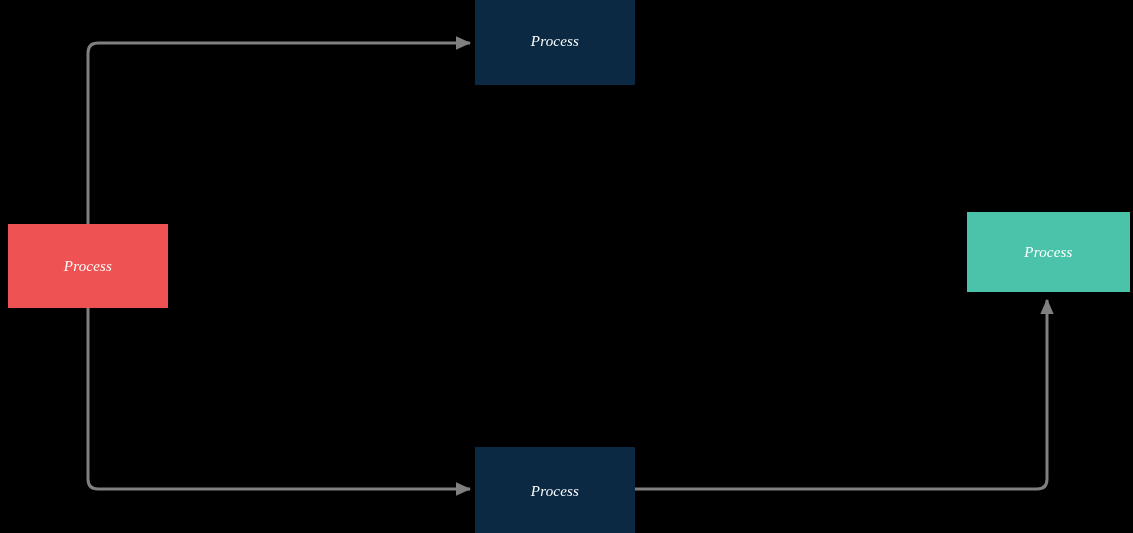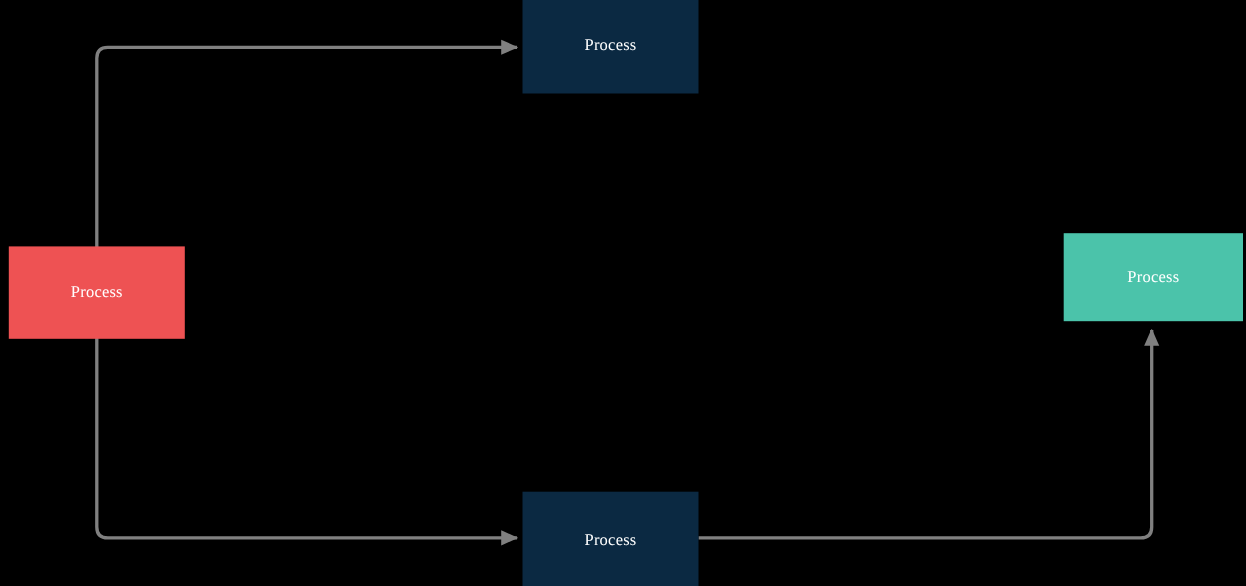--- a/index.html
+++ b/index.html
@@ -36,20 +36,21 @@
     font-size: 15px;
     font-weight: normal;
     letter-spacing: 0.2px;
     text-align: center;
     line-height: 1.2;
     user-select: none;
   }
   .node-label {
     display: block;
     white-space: nowrap;
+    font-style: italic;
   }
 </style>
 </head>
 <body>
 
 <div id="canvas" style="width: 1133px; height: 533px; background: rgb(0, 0, 0);">
 
   <svg id="edge-layer" viewBox="0 0 1133 533" width="1133" height="533" xmlns="http://www.w3.org/2000/svg">
     <defs>
       <marker id="arrow-right" viewBox="0 0 10 10" refX="9.2" refY="5" markerWidth="5.2" markerHeight="5.2" orient="auto-start-reverse">

